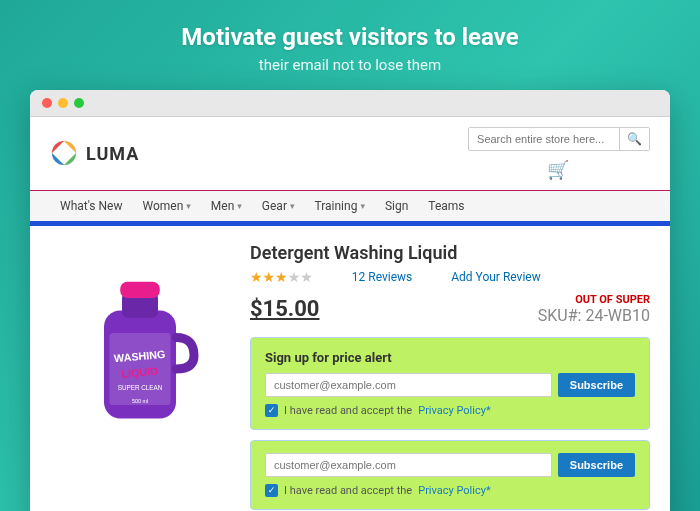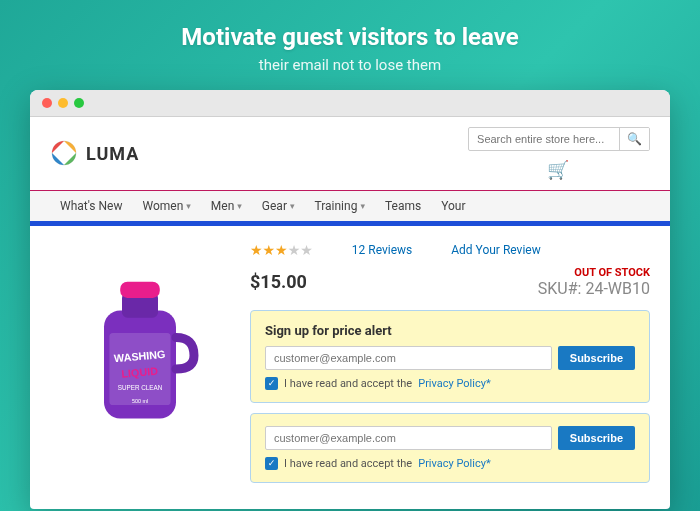--- a/index.html
+++ b/index.html
@@ -198,23 +198,24 @@
       text-decoration: none;
       margin-left: 31px;
     }
     .price-row {
       display: flex;
       align-items: center;
       justify-content: space-between;
       margin-bottom: 12px;
     }
     .price {
-      font-size: 18px;
+      font-size: 22px;
       font-weight: 700;
       color: #333;
+      text-decoration: underline;
     }
     .stock-info {
       text-align: right;
     }
     .out-of-stock {
       font-size: 11px;
       font-weight: 700;
       color: #c00;
       display: block;
     }
@@ -222,21 +223,21 @@
       font-size: 16px;
       color: #888;
     }
 
     
     .alert-box {
       border: 1px solid #b0d4ee;
       border-radius: 4px;
       padding: 12px 14px;
       margin-bottom: 10px;
-      background: #fef9c3;
+      background: #bef264;
     }
     .alert-title {
       font-size: 13px;
       font-weight: 700;
       color: #333;
       margin-bottom: 8px;
     }
     .input-row {
       display: flex;
       gap: 6px;
@@ -344,24 +345,24 @@
     </div>
     <div class="nav-item">
       <span>Gear</span>
       <span class="nav-chevron">▾</span>
     </div>
     <div class="nav-item">
       <span>Training</span>
       <span class="nav-chevron">▾</span>
     </div>
     <div class="nav-item">
+      <span>Sign</span>
+    </div>
+    <div class="nav-item">
       <span>Teams</span>
-    </div>
-    <div class="nav-item">
-      <span>Your</span>
     </div>
   </nav>
 
   <div class="product-area">
 
     <div class="product-image-col">
       <svg class="bottle-svg" viewBox="0 0 140 200" xmlns="http://www.w3.org/2000/svg">
 
         <rect x="30" y="65" width="80" height="120" rx="18" ry="18" fill="#7b2fbe"></rect>
 
@@ -378,33 +379,34 @@
         <text x="70" y="153" text-anchor="middle" fill="white" font-size="7" font-family="Arial">SUPER CLEAN</text>
 
         <text x="70" y="168" text-anchor="middle" fill="white" font-size="6" font-family="Arial">500 ml</text>
 
         <path d="M110 95 Q130 95 130 115 Q130 130 110 130" stroke="#6a28a8" stroke-width="10" fill="none" stroke-linecap="round"></path>
       </svg>
     </div>
 
     <div class="product-info-col">
 
+      <div class="product-title">Detergent Washing Liquid</div>
 
       <div class="rating-row">
         <div class="stars">
           <span>★★★</span><span class="star-empty">★★</span>
         </div>
         <a class="review-link" href="#">12 Reviews</a>
         <a class="review-link" href="#">Add Your Review</a>
       </div>
 
       <div class="price-row">
         <div class="price">$15.00</div>
         <div class="stock-info">
-          <span class="out-of-stock">OUT OF STOCK</span>
+          <span class="out-of-stock">OUT OF SUPER</span>
           <span class="sku">SKU#: 24-WB10</span>
         </div>
       </div>
 
       <div class="alert-box">
         <div class="alert-title">Sign up for price alert</div>
         <div class="input-row">
           <input class="email-input" type="email" placeholder="customer@example.com" style="">
           <button class="subscribe-btn">Subscribe</button>
         </div>

